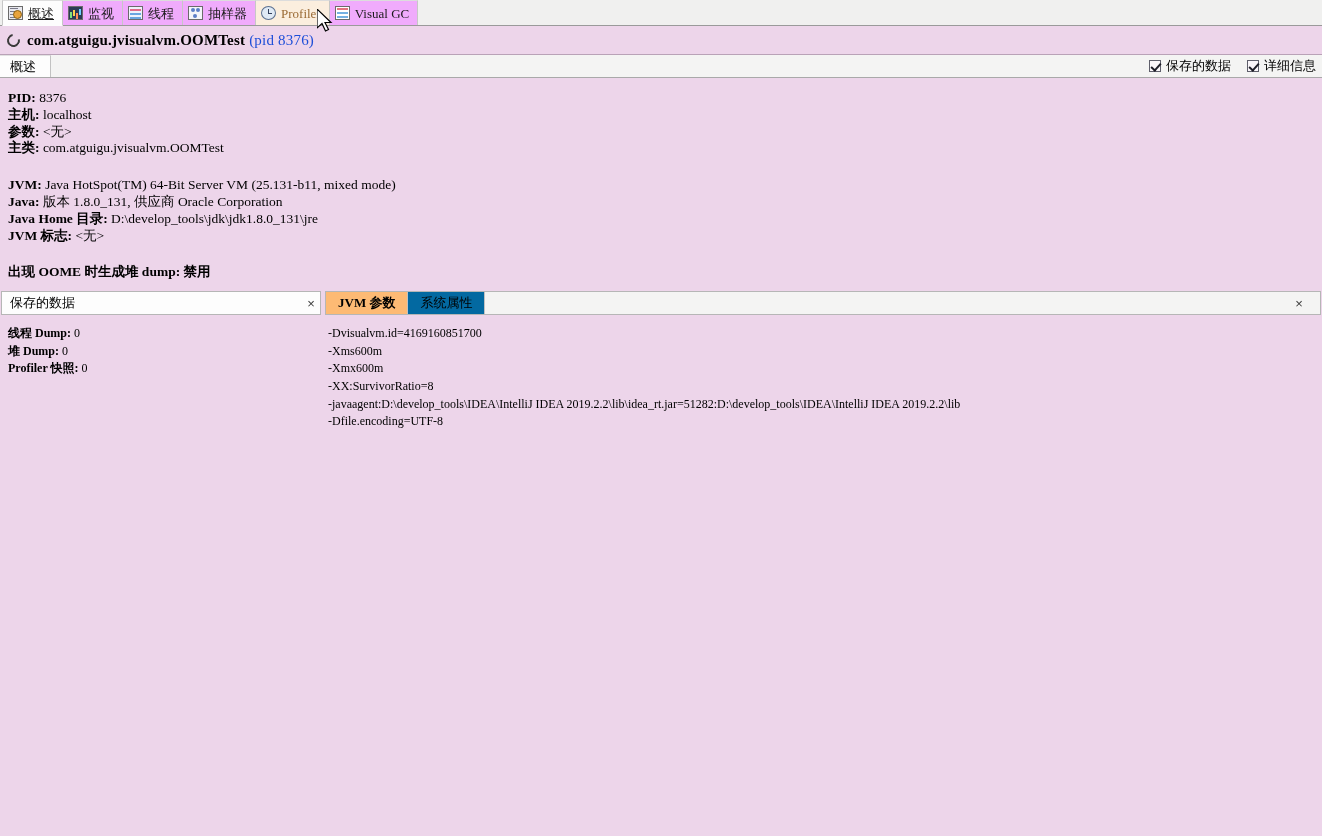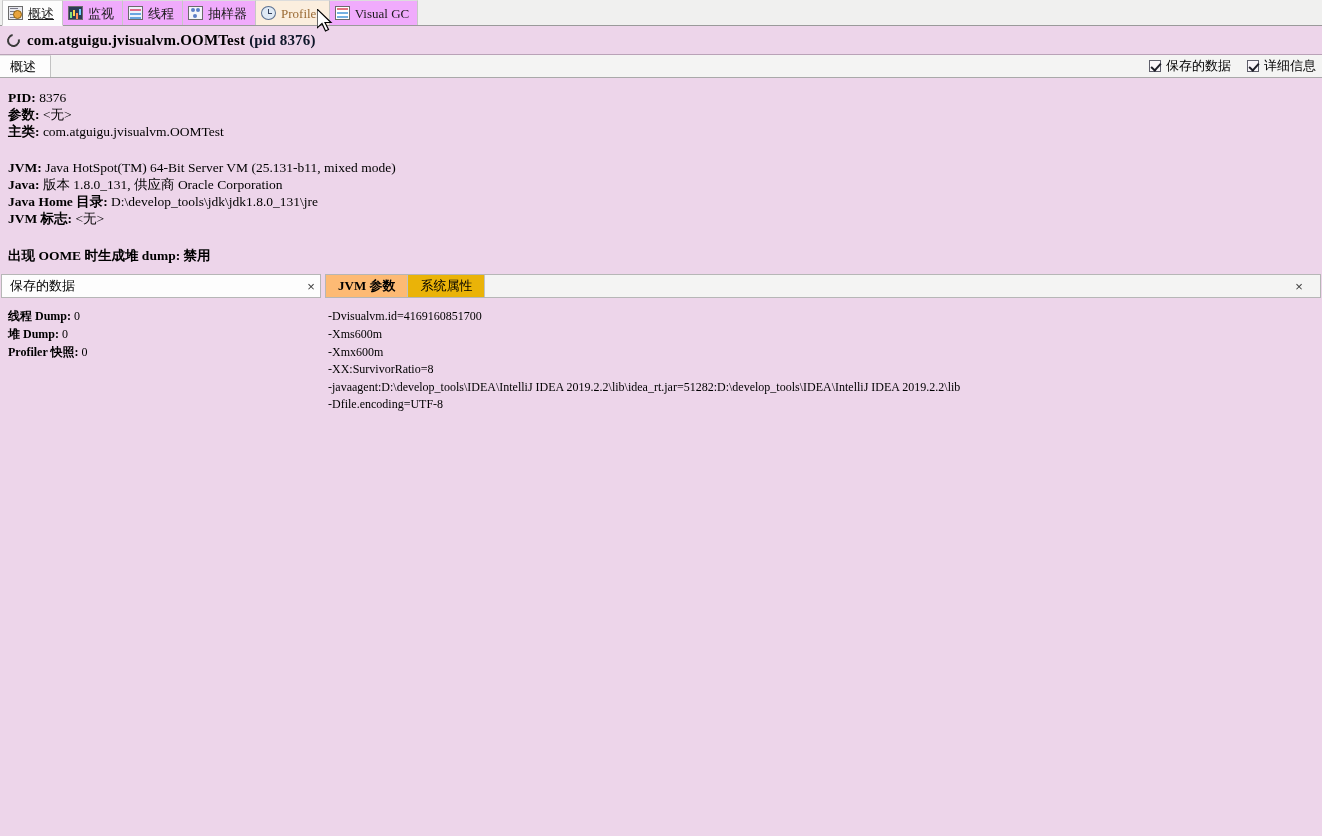--- a/index.html
+++ b/index.html
@@ -128,22 +128,22 @@
     box-sizing: border-box;
     transform: rotate(35deg);
   }
   .app-title {
     font-family: "Liberation Serif", serif;
     font-size: 15px;
     font-weight: bold;
     letter-spacing: .2px;
   }
   .app-title .pid {
-    font-weight: bold;
-    color: #0f172a;
+    font-weight: normal;
+    color: #1d4ed8;
   }
 
   
   .section-bar {
     height: 23px;
     background: #f4f4f3;
     border-bottom: 1px solid #a9a9a9;
     display: flex;
     align-items: stretch;
     box-sizing: border-box;
@@ -243,21 +243,21 @@
     border: 1px solid #b6b6b6;
     align-items: stretch;
   }
   .ptab {
     display: flex;
     align-items: center;
     padding: 0 12px;
     font-size: 13px;
     font-family: "Liberation Serif", serif;
     border-right: 1px solid #c2c2c2;
-    background: #eab308;
+    background: #0369a1;
   }
   .ptab.active {
     background: #fdba74;
     font-weight: bold;
   }
   .ptab-spacer { flex: 1 1 auto; }
 
   .panels-body {
     display: flex;
     align-items: flex-start;
@@ -349,20 +349,24 @@
 </div>
 
 <div class="overview-body">
 
   <div class="info-group">
     <div class="info-line">
       <span class="k">PID:</span>
       <span class="v">8376</span>
     </div>
     <div class="info-line">
+      <span class="k">主机:</span>
+      <span class="v">localhost</span>
+    </div>
+    <div class="info-line">
       <span class="k">参数:</span>
       <span class="v">&lt;无&gt;</span>
     </div>
     <div class="info-line">
       <span class="k">主类:</span>
       <span class="v">com.atguigu.jvisualvm.OOMTest</span>
     </div>
   </div>
 
   <div class="info-group">

